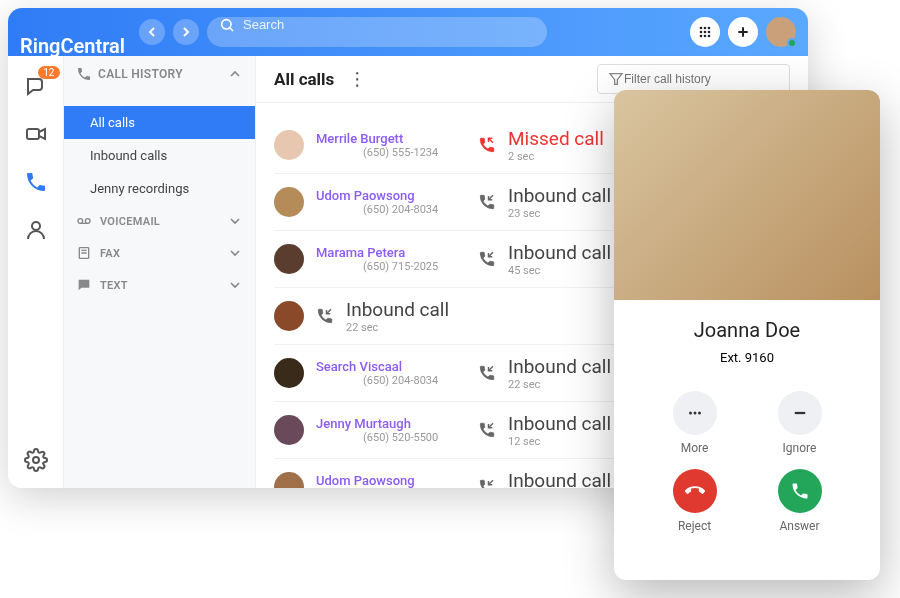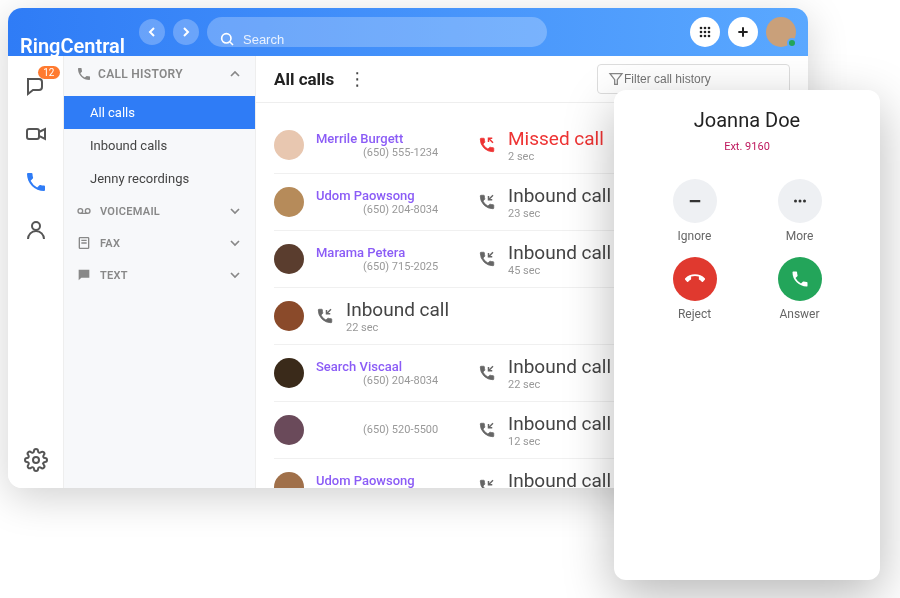--- a/index.html
+++ b/index.html
@@ -3,37 +3,37 @@
 <meta charset="utf-8">
 <style>
 * { box-sizing: border-box; margin: 0; padding: 0; }
 body { font-family: -apple-system, BlinkMacSystemFont, "Segoe UI", Roboto, sans-serif; background: #fff; width: 900px; height: 598px; position: relative; overflow: hidden; }
 
 .app { position: absolute; top: 8px; left: 8px; width: 800px; height: 480px; border-radius: 14px; overflow: hidden; box-shadow: 0 10px 40px rgba(0,0,0,0.18); background: #fff; }
 
 .header { height: 48px; background: linear-gradient(90deg, #2f7cf6 0%, #5aa8ff 100%); display: flex; align-items: center; padding: 0 12px; gap: 8px; }
 .brand { color: #fff; font-size: 20px; font-weight: 600; margin-right: 6px; margin-top: 27px; }
 .nav-arrow { width: 26px; height: 26px; border-radius: 50%; background: rgba(255,255,255,0.25); display: flex; align-items: center; justify-content: center; color: #fff; cursor: pointer; }
-.search-box { flex: 0 0 340px; height: 30px; background: rgba(255,255,255,0.25); border-radius: 15px; display: flex; align-items: flex-end; padding: 0 12px; gap: 8px; color: #fff; }
+.search-box { flex: 0 0 340px; height: 30px; background: rgba(255,255,255,0.25); border-radius: 15px; display: flex; align-items: flex-start; padding: 0 12px; gap: 8px; color: #fff; }
 .search-box input { background: transparent; border: none; outline: none; color: #fff; font-size: 13px; flex: 1; }
 .search-box input::placeholder { color: rgba(255,255,255,0.85); }
 .header-spacer { flex: 1; }
 .header-btn { width: 30px; height: 30px; border-radius: 50%; background: #fff; display: flex; align-items: center; justify-content: center; color: #222; cursor: pointer; }
 .avatar-hdr { width: 30px; height: 30px; border-radius: 50%; background: #c9a07a; position: relative; }
 .presence { position: absolute; bottom: -1px; right: -1px; width: 10px; height: 10px; border-radius: 50%; background: #23a55a; border: 2px solid #5aa8ff; }
 
 .body { display: flex; height: calc(100% - 48px); }
 .rail { width: 56px; background: #fff; border-right: 1px solid #eee; display: flex; flex-direction: column; align-items: center; padding-top: 18px; gap: 24px; }
 .rail-item { width: 24px; height: 24px; color: #555; position: relative; cursor: pointer; display: flex; align-items: center; justify-content: center; }
 .rail-item.active { color: #2f7cf6; }
 .badge { position: absolute; top: -8px; right: -12px; background: #ff7a2f; color: #fff; font-size: 10px; padding: 1px 5px; border-radius: 8px; }
 .rail-bottom { margin-top: auto; margin-bottom: 16px; }
 
 .sidebar { width: 192px; background: #f7f8fa; border-right: 1px solid #eee; display: flex; flex-direction: column; font-size: 12px; }
-.sb-header { display: flex; align-items: center; gap: 6px; padding: 10px 12px 14px; color: #888; font-weight: 600; letter-spacing: .3px; cursor: pointer; }
+.sb-header { display: flex; align-items: center; gap: 6px; padding: 10px 12px 24px; color: #888; font-weight: 600; letter-spacing: .3px; cursor: pointer; }
 .sb-header .chev { margin-left: auto; }
 .sb-item { padding: 9px 12px 9px 26px; color: #444; cursor: pointer; font-size: 13px; }
 .sb-item.selected { background: #2f7cf6; color: #fff; }
 .sb-group { display: flex; align-items: center; gap: 8px; padding: 8px 12px; color: #888; font-weight: 600; font-size: 11px; letter-spacing: .3px; cursor: pointer; }
 .sb-group .chev { margin-left: auto; }
 
 .main { flex: 1; display: flex; flex-direction: column; }
 .main-header { height: 50px; border-bottom: 1px solid #eee; display: flex; align-items: center; padding: 0 18px; gap: 14px; }
 .main-title { font-size: 17px; font-weight: 700; color: #222; }
 .more-btn { color: #444; cursor: pointer; font-size: 18px; }
@@ -47,25 +47,25 @@
 .name { font-size: 13px; color: #8b5cf6; font-weight: 500; }
 .phone { font-size: 11px; color: #999; margin-left: 47px; }
 .callicon { width: 18px; color: #666; flex-shrink: 0; }
 .callicon.missed { color: #e33; }
 .typeblk { flex: 0 0 110px; }
 .calltype { font-size: 19px; color: #444; }
 .calltype.missed { color: #e33; }
 .duration { font-size: 11px; color: #999; }
 
 
-.card { position: absolute; right: 20px; top: 90px; width: 266px; height: 490px; background: #fff; border-radius: 12px; box-shadow: 0 16px 50px rgba(0,0,0,0.28); overflow: hidden; display: flex; }
+.card { position: absolute; right: 20px; top: 90px; width: 266px; height: 490px; background: #fff; border-radius: 12px; box-shadow: 0 16px 50px rgba(0,0,0,0.28); overflow: hidden; display: flex; flex-direction: column; }
 .card-photo { height: 210px; background: linear-gradient(135deg, #d9c5a0 0%, #b89060 100%); }
 .card-body { flex: 1; padding: 18px 16px 0; display: flex; flex-direction: column; align-items: center; }
 .caller-name { font-size: 20px; color: #222; margin-bottom: 8px; }
-.caller-ext { font-size: 11px; color: #be185d; margin-bottom: 26px; }
+.caller-ext { font-size: 13px; color: #000000; margin-bottom: 26px; }
 .actions { width: 100%; display: grid; grid-template-columns: 1fr 1fr; row-gap: 14px; column-gap: 36px; justify-items: center; padding: 0 30px; }
 .action { display: flex; flex-direction: column; align-items: center; gap: 6px; cursor: pointer; }
 .action-btn { width: 44px; height: 44px; border-radius: 50%; display: flex; align-items: center; justify-content: center; font-size: 18px; }
 .btn-light { background: #eef0f3; color: #333; }
 .btn-red { background: #e0392f; color: #fff; }
 .btn-green { background: #23a55a; color: #fff; }
 .action-label { font-size: 12px; color: #666; }
 
 
 svg { width: 100%; height: 100%; display: block; }
@@ -333,20 +333,21 @@
               </svg>
             </div>
             <div class="typeblk">
               <div class="calltype">Inbound call</div>
               <div class="duration">22 sec</div>
             </div>
           </div>
           <div class="row">
             <div class="avatar av5"></div>
             <div class="nameblk">
+              <div class="name">Jenny Murtaugh</div>
               <div class="phone">(650) 520-5500</div>
             </div>
             <div class="callicon">
               <svg viewBox="0 0 24 24" fill="currentColor" stroke="currentColor">
                 <path d="M6.6 10.8a15 15 0 006.6 6.6l2.2-2.2a1 1 0 011-.25 11.4 11.4 0 003.6.57 1 1 0 011 1V20a1 1 0 01-1 1A17 17 0 013 4a1 1 0 011-1h3.5a1 1 0 011 1 11.4 11.4 0 00.57 3.6 1 1 0 01-.25 1z"></path>
                 <polyline points="20 3 14 9" stroke-width="2" fill="none"></polyline>
                 <polyline points="14 4 14 9 19 9" stroke-width="2" fill="none"></polyline>
               </svg>
             </div>
             <div class="typeblk">
@@ -379,38 +380,38 @@
 
 <div class="card">
   <div class="card-photo"></div>
   <div class="card-body">
     <div class="caller-name">Joanna Doe</div>
     <div class="caller-ext">Ext. 9160</div>
     <div class="actions">
       <div class="action">
         <div class="action-btn btn-light">
           <span>
-              <svg width="18" height="18" viewBox="0 0 24 24" fill="none" stroke="currentColor" stroke-width="3">
-                <line x1="5" y1="12" x2="19" y2="12"></line>
-              </svg>
-            </span>
-        </div>
-        <div class="action-label">Ignore</div>
-      </div>
-      <div class="action">
-        <div class="action-btn btn-light">
-          <span>
               <svg width="18" height="18" viewBox="0 0 24 24" fill="currentColor">
                 <circle cx="6" cy="12" r="2"></circle>
                 <circle cx="12" cy="12" r="2"></circle>
                 <circle cx="18" cy="12" r="2"></circle>
               </svg>
             </span>
         </div>
         <div class="action-label">More</div>
+      </div>
+      <div class="action">
+        <div class="action-btn btn-light">
+          <span>
+              <svg width="18" height="18" viewBox="0 0 24 24" fill="none" stroke="currentColor" stroke-width="3">
+                <line x1="5" y1="12" x2="19" y2="12"></line>
+              </svg>
+            </span>
+        </div>
+        <div class="action-label">Ignore</div>
       </div>
       <div class="action">
         <div class="action-btn btn-red">
           <span>
               <svg width="20" height="20" viewBox="0 0 24 24" fill="currentColor">
                 <path transform="rotate(135 12 12)" d="M6.6 10.8a15 15 0 006.6 6.6l2.2-2.2a1 1 0 011-.25 11.4 11.4 0 003.6.57 1 1 0 011 1V20a1 1 0 01-1 1A17 17 0 013 4a1 1 0 011-1h3.5a1 1 0 011 1 11.4 11.4 0 00.57 3.6 1 1 0 01-.25 1z"></path>
               </svg>
             </span>
         </div>
         <div class="action-label">Reject</div>

